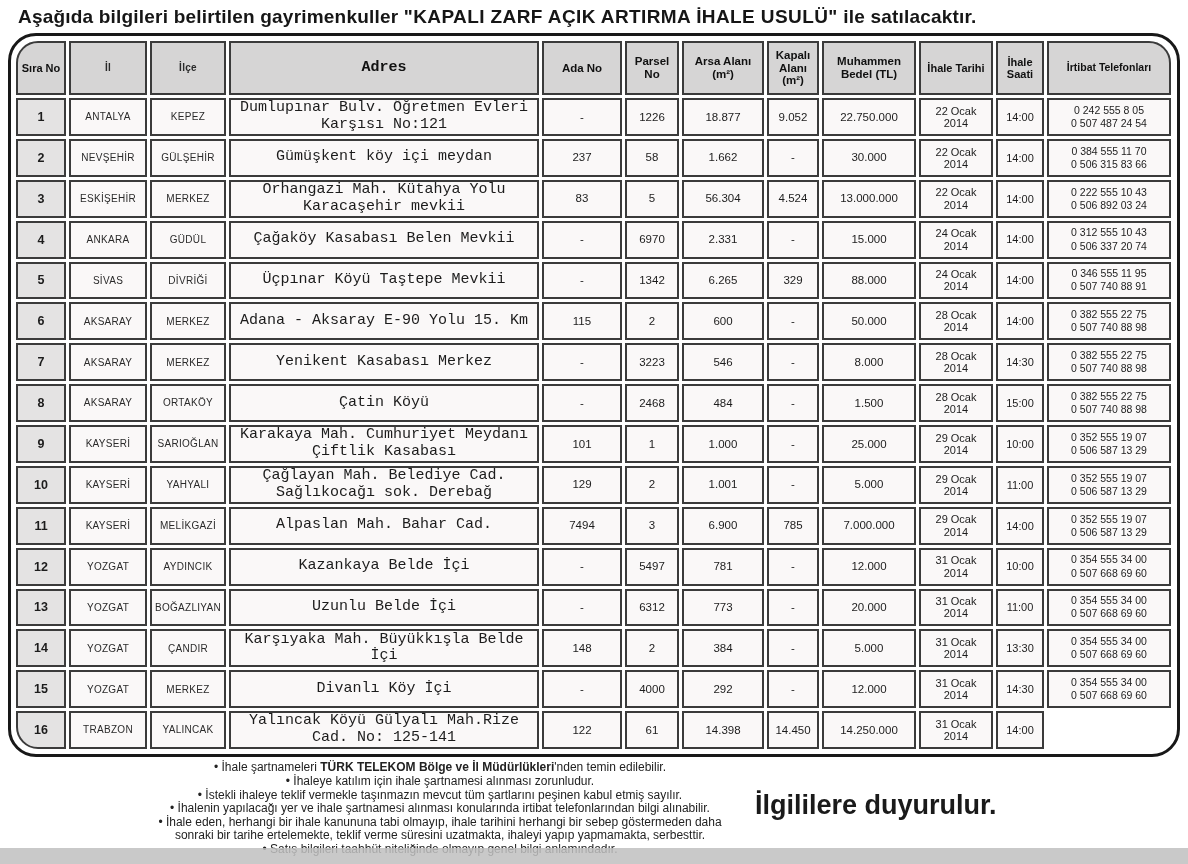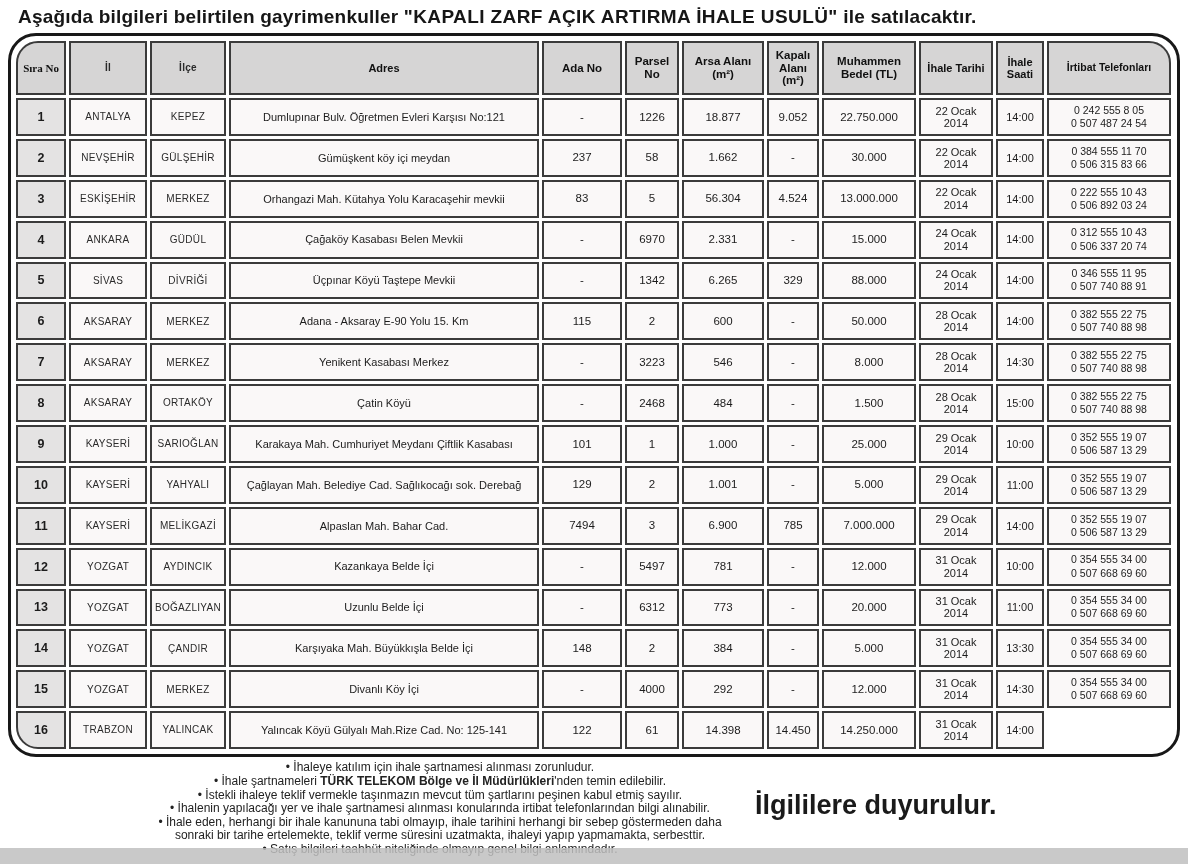--- a/index.html
+++ b/index.html
@@ -11,26 +11,26 @@
   .table-frame{position:absolute;left:8px;top:33px;width:1172px;height:724px;
          border:3px solid #181818;border-radius:28px;padding:5px;box-sizing:border-box;background:#fff;}
   .grid{display:grid;width:100%;height:100%;
         grid-template-columns:50px 78px 76px 310px 80px 54px 82px 52px 94px 74px 48px 124px;
         grid-template-rows:54px repeat(16,1fr);gap:3px;}
   .cell{border:2px solid #3b3b3b;background:#faf8f8;display:flex;align-items:center;
         justify-content:center;text-align:center;line-height:1.12;overflow:hidden;padding:0 2px;box-sizing:border-box;}
   .head{background:#d6d5d5;font-weight:700;font-size:11px;color:#111;}
   .sira{background:#e4e3e3;font-weight:700;font-size:12.5px;}
   .col-il,.col-ilce{font-size:10px;letter-spacing:0.3px;color:#2a2a2a;}
-  .col-adres{font-size:11px;}
+  .col-adres{font-size:15px;font-family:Liberation Mono, monospace;}
   .col-ada,.col-parsel,.col-arsa,.col-kapali,.col-bedel{font-size:11.5px;}
   .col-tarih{font-size:11px;}
   .col-saat{font-size:11px;}
   .col-tel{font-size:10.5px;flex-direction:column;line-height:1.25;}
-  .tl{border-top-left-radius:22px;font-family:Liberation Serif, serif;}
+  .tl{border-top-left-radius:22px;}
   .tr{border-top-right-radius:22px;}
   .bl{border-bottom-left-radius:22px;}
   .br{border-bottom-right-radius:22px;}
   .notes{position:absolute;left:138px;top:761px;width:604px;text-align:center;
          font-size:12px;line-height:1.07;color:#222;}
   .notes .note{margin:0 0 1px 0;}
   .notes b{font-weight:700;}
   .closing{position:absolute;left:755px;top:790px;font-size:27px;font-weight:700;color:#1a1a1a;}
   .bottom-strip{position:absolute;left:0;bottom:0;width:100%;height:16px;background:#bfbfbf;opacity:0.85;}
 </style>
@@ -288,22 +288,22 @@
         <div class="cell col-parsel">61</div>
         <div class="cell col-arsa">14.398</div>
         <div class="cell col-kapali">14.450</div>
         <div class="cell col-bedel">14.250.000</div>
         <div class="cell col-tarih">31 Ocak 2014</div>
         <div class="cell col-saat">14:00</div>
       </div>
   </div>
 
   <div class="notes" id="notes-block">
+      <div class="note">• İhale şartnameleri <b>TÜRK TELEKOM Bölge ve İl Müdürlükleri</b>'nden temin edilebilir.</div>
       <div class="note">• İhaleye katılım için ihale şartnamesi alınması zorunludur.</div>
-      <div class="note">• İhale şartnameleri <b>TÜRK TELEKOM Bölge ve İl Müdürlükleri</b>'nden temin edilebilir.</div>
       <div class="note">• İstekli ihaleye teklif vermekle taşınmazın mevcut tüm şartlarını peşinen kabul etmiş sayılır.</div>
       <div class="note">• İhalenin yapılacağı yer ve ihale şartnamesi alınması konularında irtibat telefonlarından bilgi alınabilir.</div>
       <div class="note">• İhale eden, herhangi bir ihale kanununa tabi olmayıp, ihale tarihini herhangi bir sebep göstermeden daha sonraki bir tarihe ertelemekte, teklif verme süresini uzatmakta, ihaleyi yapıp yapmamakta, serbesttir.</div>
       <div class="note">• Satış bilgileri taahhüt niteliğinde olmayıp genel bilgi anlamındadır.</div>
     </div>
 
   <div class="closing">İlgililere duyurulur.</div>
 
   <div class="bottom-strip"></div>
 

